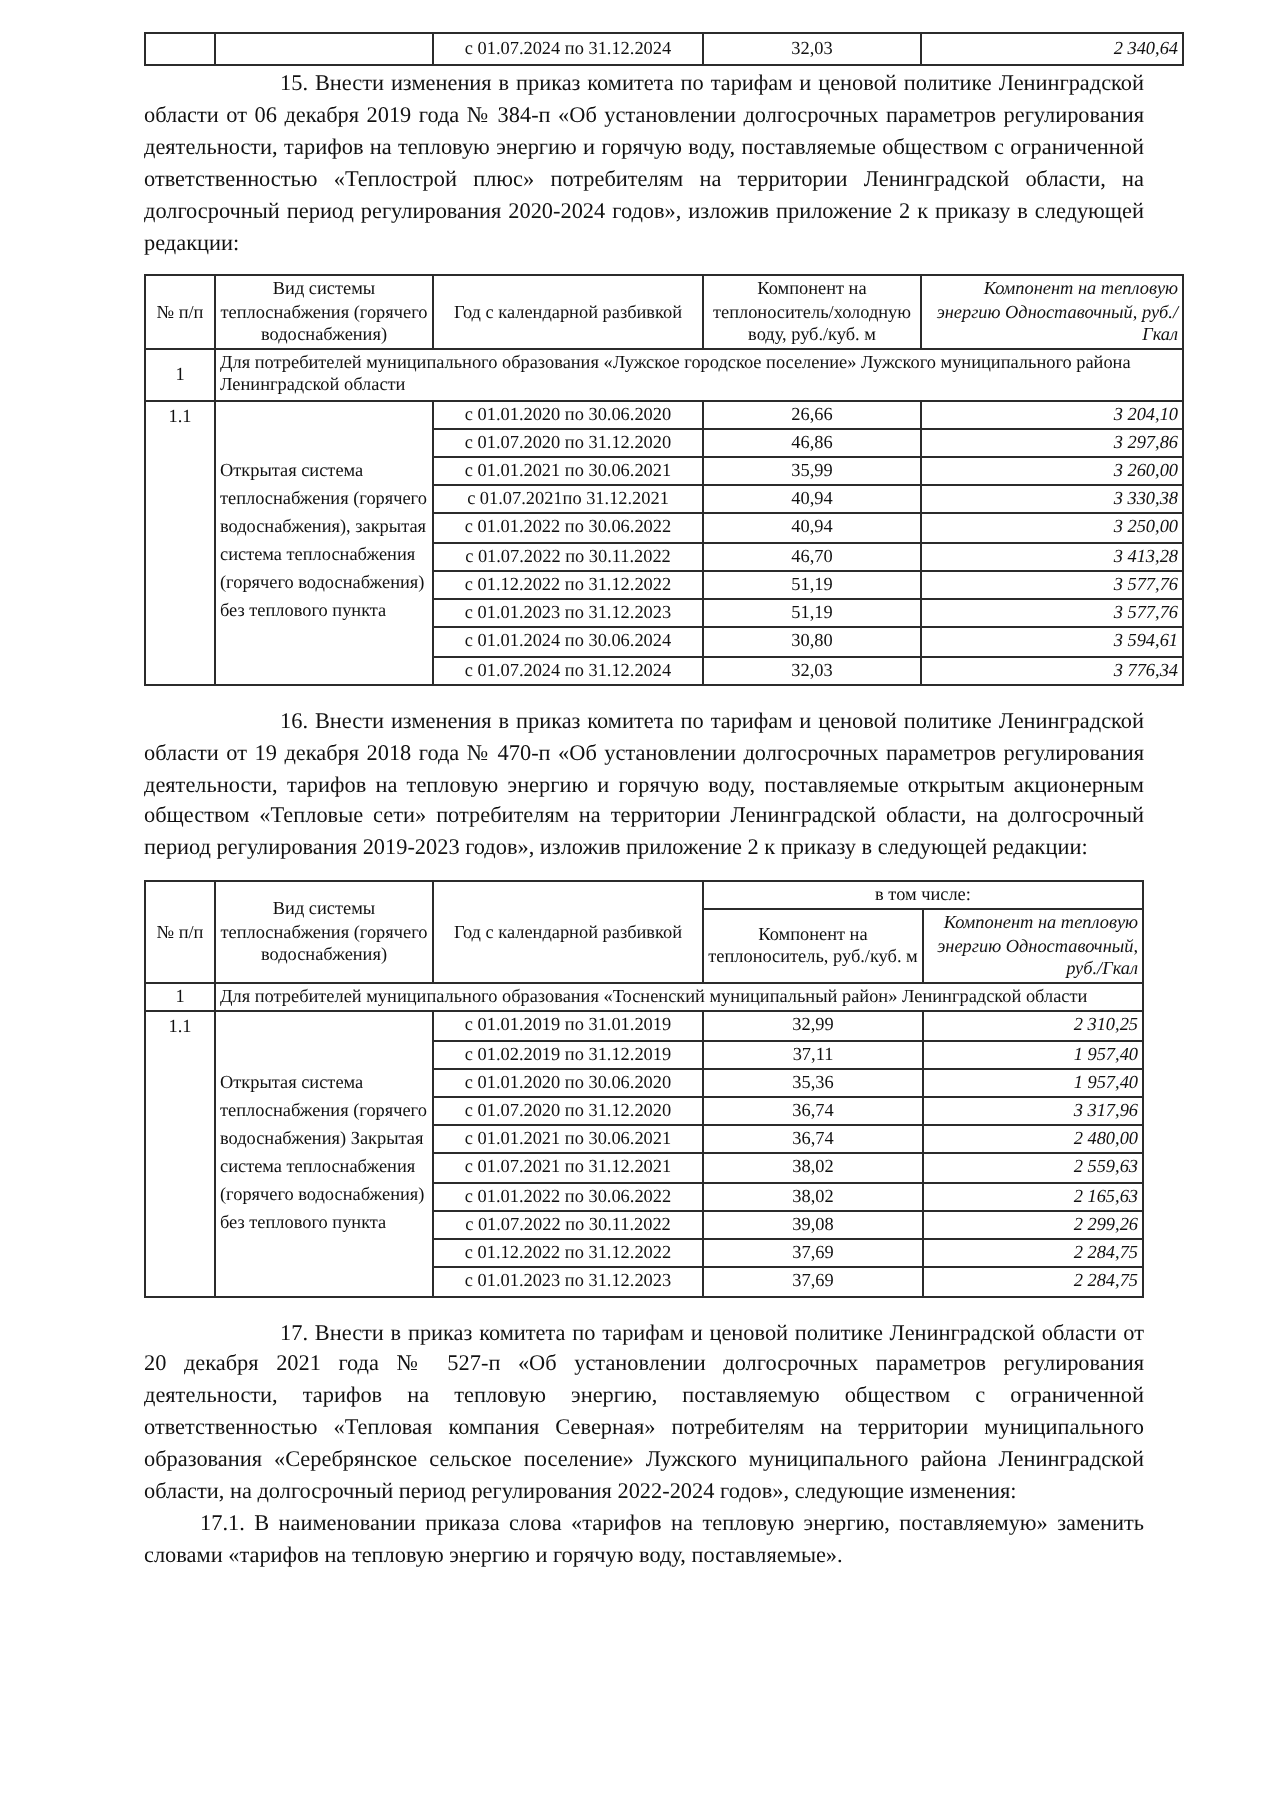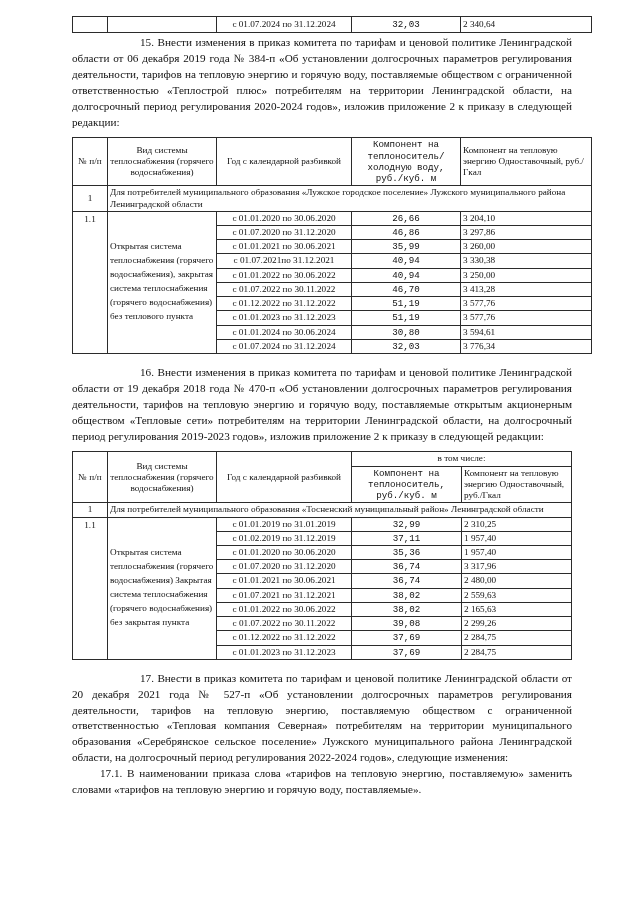--- a/index.html
+++ b/index.html
@@ -57,22 +57,22 @@
   }
   table.doc td, table.doc th {
     border: 1px solid #2b2b2b;
     padding: 1px 2px;
     vertical-align: middle;
     font-weight: normal;
   }
   .c-np    { width: 30px;  text-align: center; }
   .c-kind  { width: 104px; text-align: left; padding-left: 4px; }
   .c-year  { width: 130px; text-align: center; }
-  .c-comp1 { width: 104px; text-align: center; font-family: Liberation Mono, monospace; }
-  .c-comp2 { width: 126px; text-align: left; }
+  .c-comp1 { width: 104px; text-align: center; }
+  .c-comp2 { width: 126px; text-align: right; font-style: italic; }
 
   thead td { text-align: center; vertical-align: middle; }
   .grouprow td { text-align: left; padding-left: 4px; vertical-align: top; }
   .grouprow .c-np { text-align: center; vertical-align: middle; }
   .kindcell {
     vertical-align: top;
     padding-top: 2px;
     line-height: 1.52;
   }
   .numcell { text-align: center; }
@@ -200,21 +200,21 @@
           <td class="c-comp2">Компонент на тепловую энергию Одноставочный, руб./Гкал</td>
         </tr>
       </thead>
       <tbody>
         <tr class="grouprow">
           <td class="c-np">1</td>
           <td colspan="4">Для потребителей муниципального образования «Тосненский муниципальный район» Ленинградской области</td>
         </tr>
         <tr>
           <td class="c-np numcell" rowspan="10" style="vertical-align:top;padding-top:2px">1.1</td>
-          <td class="c-kind kindcell" rowspan="10">Открытая система теплоснабжения (горячего водоснабжения) Закрытая система теплоснабжения (горячего водоснабжения) без закрытая пункта</td>
+          <td class="c-kind kindcell" rowspan="10">Открытая система теплоснабжения (горячего водоснабжения) Закрытая система теплоснабжения (горячего водоснабжения) без теплового пункта</td>
           <td class="c-year yearcell">с 01.01.2019 по 31.01.2019</td>
           <td class="c-comp1">32,99</td>
           <td class="c-comp2">2 310,25</td>
         </tr>
         <tr>
           <td class="c-year yearcell">с 01.02.2019 по 31.12.2019</td>
           <td class="c-comp1">37,11</td>
           <td class="c-comp2">1 957,40</td>
         </tr>
         <tr>

